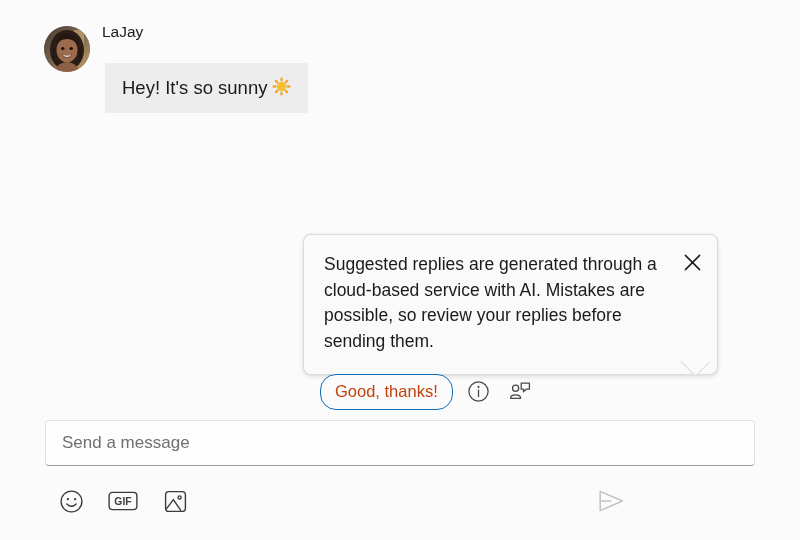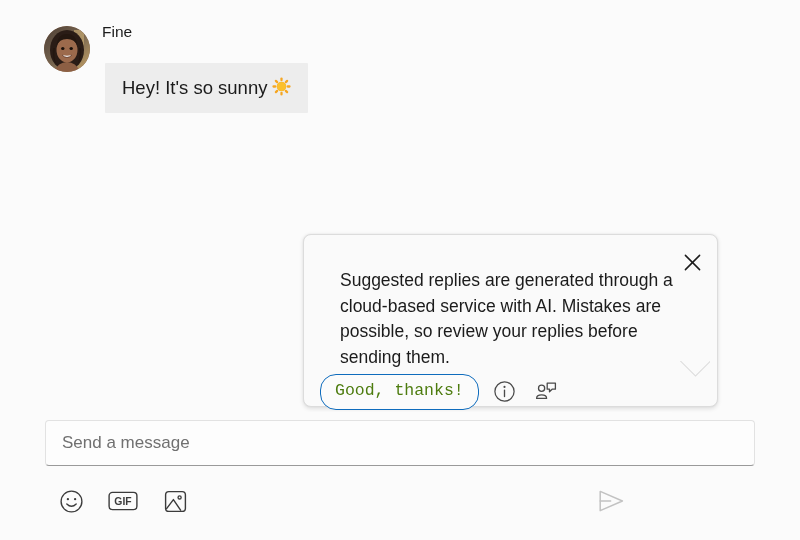--- a/index.html
+++ b/index.html
@@ -92,21 +92,21 @@
     border-radius: 8px;
     box-shadow: 0 1.5px 4px rgba(0,0,0,0.11), 0 0 2px rgba(0,0,0,0.06);
     padding: 17px 20px 20px 20px;
   }
 
   #tooltip-text {
     font-size: 17.5px;
     line-height: 25.5px;
     color: #1b1b1b;
     width: 352px;
-    margin: 16px;
+    margin: 0;
   }
 
   #tooltip-close {
     position: absolute;
     right: 10px;
     top: 12px;
     width: 30px;
     height: 30px;
     display: flex;
     align-items: center;
@@ -141,23 +141,23 @@
     left: 320px;
     top: 374px;
     display: flex;
     align-items: center;
     gap: 8px;
   }
 
   .chip {
     border: 1.6px solid #0f6cbd;
     background: #fbfbfb;
-    color: #4d7c0f;
+    color: #c2410c;
     border-radius: 16px;
-    font-family: Liberation Mono, monospace;
+    font-family: Liberation Sans, sans-serif;
     font-size: 16.5px;
     line-height: 1;
     padding: 8px 14px 9px 14px;
     cursor: pointer;
     white-space: nowrap;
   }
 
   .round-icon-btn {
     width: 30px;
     height: 30px;
@@ -274,21 +274,21 @@
 
           <ellipse cx="18.8" cy="22.5" rx="1.7" ry="1.5" fill="#1a100b"></ellipse>
           <ellipse cx="27.2" cy="22.5" rx="1.7" ry="1.5" fill="#1a100b"></ellipse>
 
           <path d="M18 29 q5 4.5 10 0 q-5 1.6 -10 0 z" fill="#ffffff"></path>
           <path d="M18 29 q5 4.8 10 0" fill="none" stroke="#5c3526" stroke-width="0.8"></path>
         </g>
       </svg>
     </div>
 
-    <div id="sender-name">Fine</div>
+    <div id="sender-name">LaJay</div>
 
     <div id="bubble-list">
 
       <div class="bubble-row">
         <div class="bubble"><span>Hey! It's so sunny</span><span class="emoji-sun"><svg width="19" height="19" viewBox="0 0 20 20">
                 <g fill="#f5a623">
                   <circle cx="10" cy="10" r="5.1" fill="#f7b733"></circle>
                   <g stroke="#f5a623" stroke-width="2.4" stroke-linecap="round">
                     <line x1="10" y1="1.6" x2="10" y2="3.4"></line>
                     <line x1="10" y1="16.6" x2="10" y2="18.4"></line>

